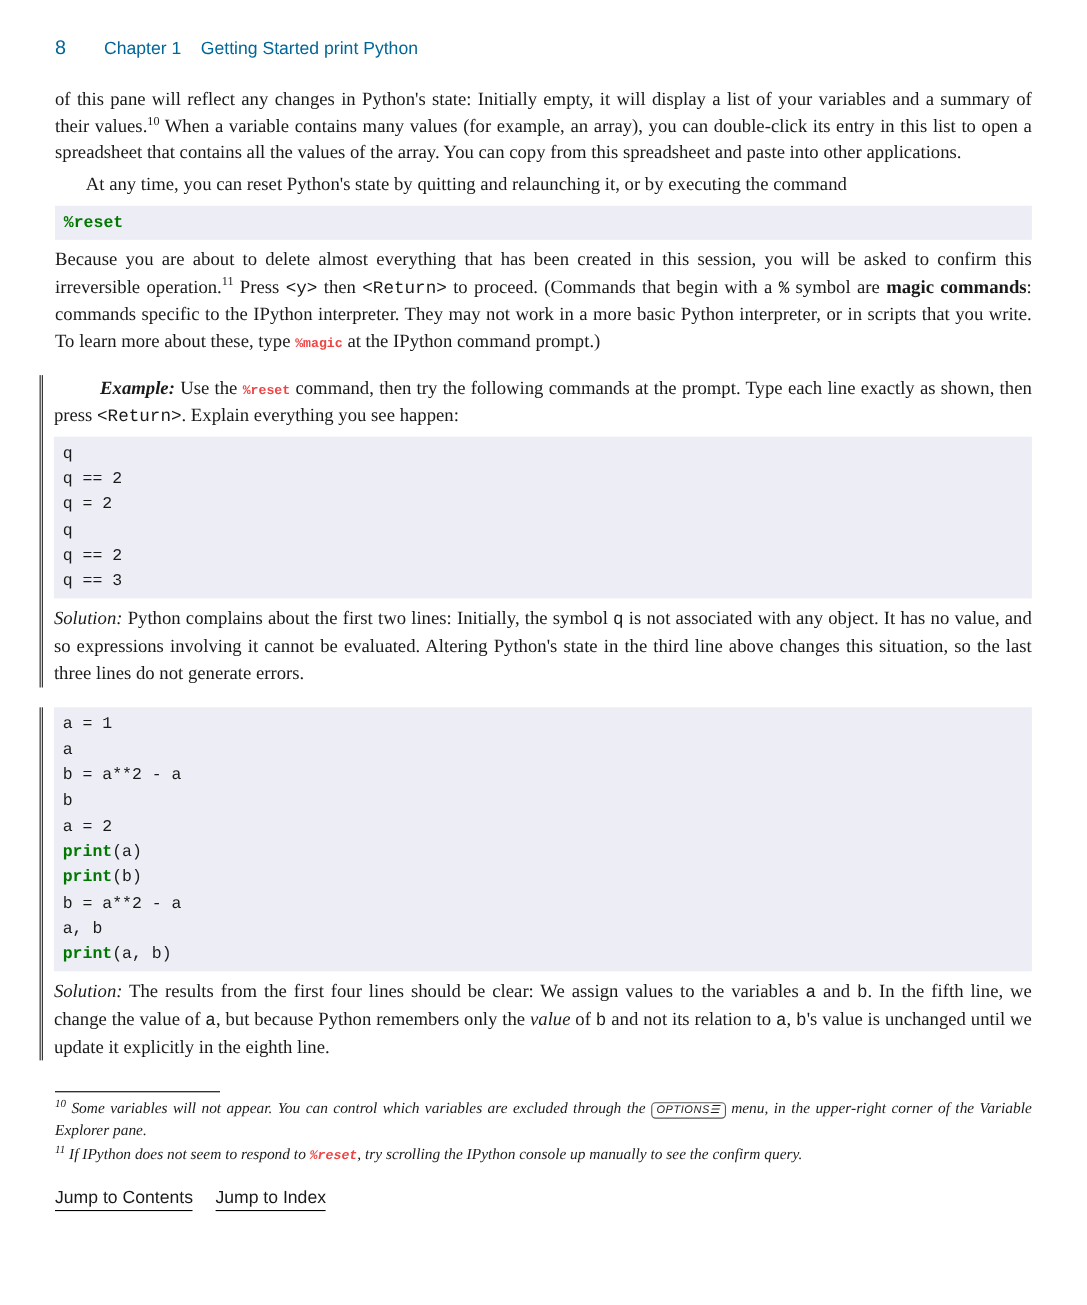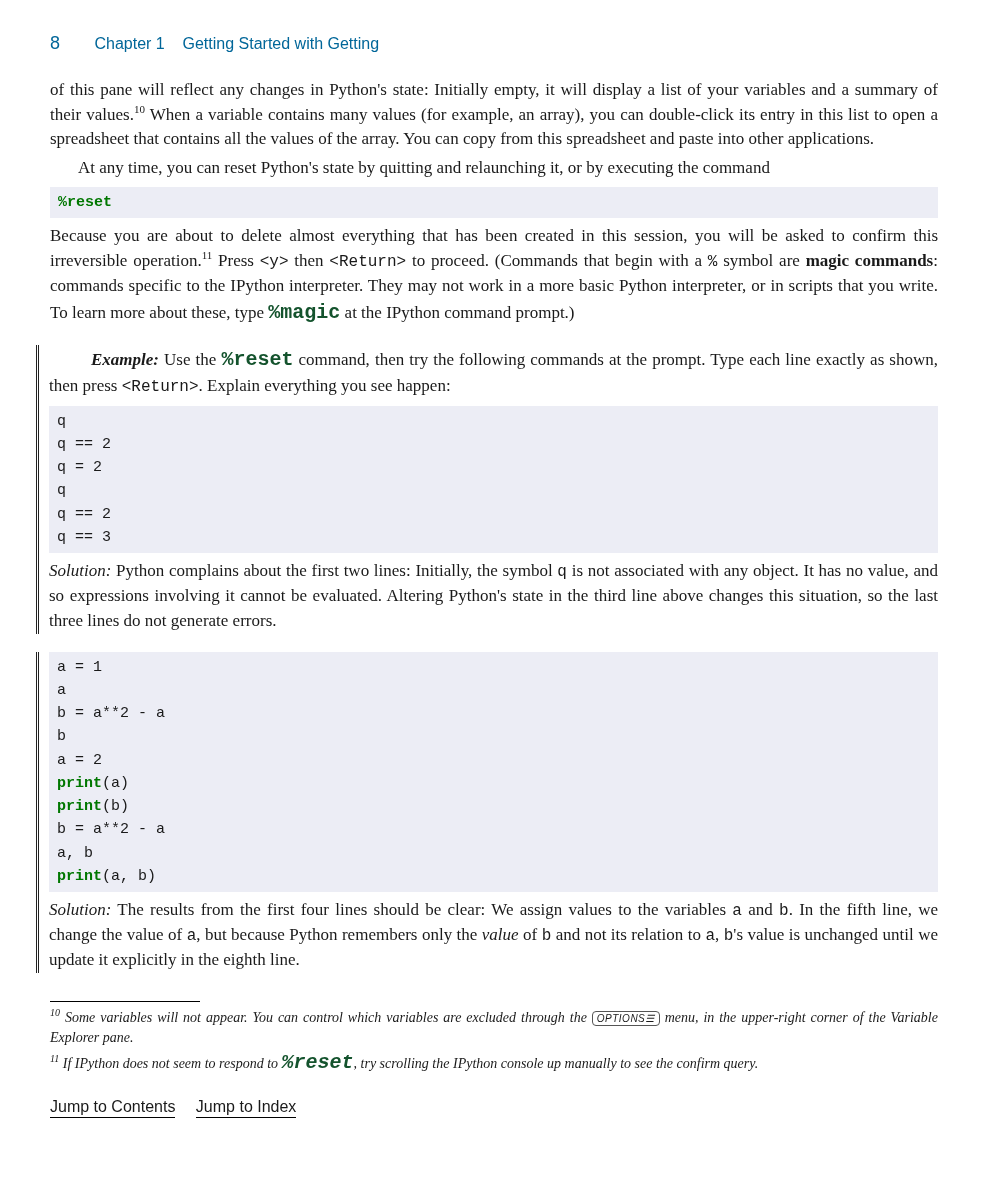--- a/index.html
+++ b/index.html
@@ -28,22 +28,22 @@
     .indent {
       text-indent: 28px;
     }
     sup {
       font-size: 11px;
       vertical-align: super;
       line-height: 0;
     }
     .codeinline {
       font-family: 'Courier New', monospace;
-      font-size: 20px;
-      color: #14532d;
+      font-size: 12px;
+      color: #ef4444;
       font-weight: bold;
     }
     .ttinline {
       font-family: 'Courier New', monospace;
       font-size: 16px;
     }
     .codeblock {
       background: #ecedf5;
       font-family: 'Courier New', monospace;
       font-size: 15px;
@@ -100,21 +100,21 @@
       padding-bottom: 2px;
       margin-right: 16px;
     }
   </style>
 </head>
 <body>
 
 <div class="header">
   <span class="pagenum">8</span>
   <span>Chapter 1</span>&nbsp;&nbsp;&nbsp;
-  <span>Getting Started with Getting</span>
+  <span>Getting Started print Python</span>
 </div>
 
 <p class="para">
   <span>of this pane will reflect any changes in Python's state: Initially empty, it will display a list of your variables and a summary of their values.</span><sup>10</sup><span> When a variable contains many values (for example, an array), you can double-click its entry in this list to open a spreadsheet that contains all the values of the array. You can copy from this spreadsheet and paste into other applications.</span>
 </p>
 <p class="para indent">At any time, you can reset Python's state by quitting and relaunching it, or by executing the command</p>
 
 <div class="codeblock"><span class="kw">%reset</span></div>
 
 <p class="para">

